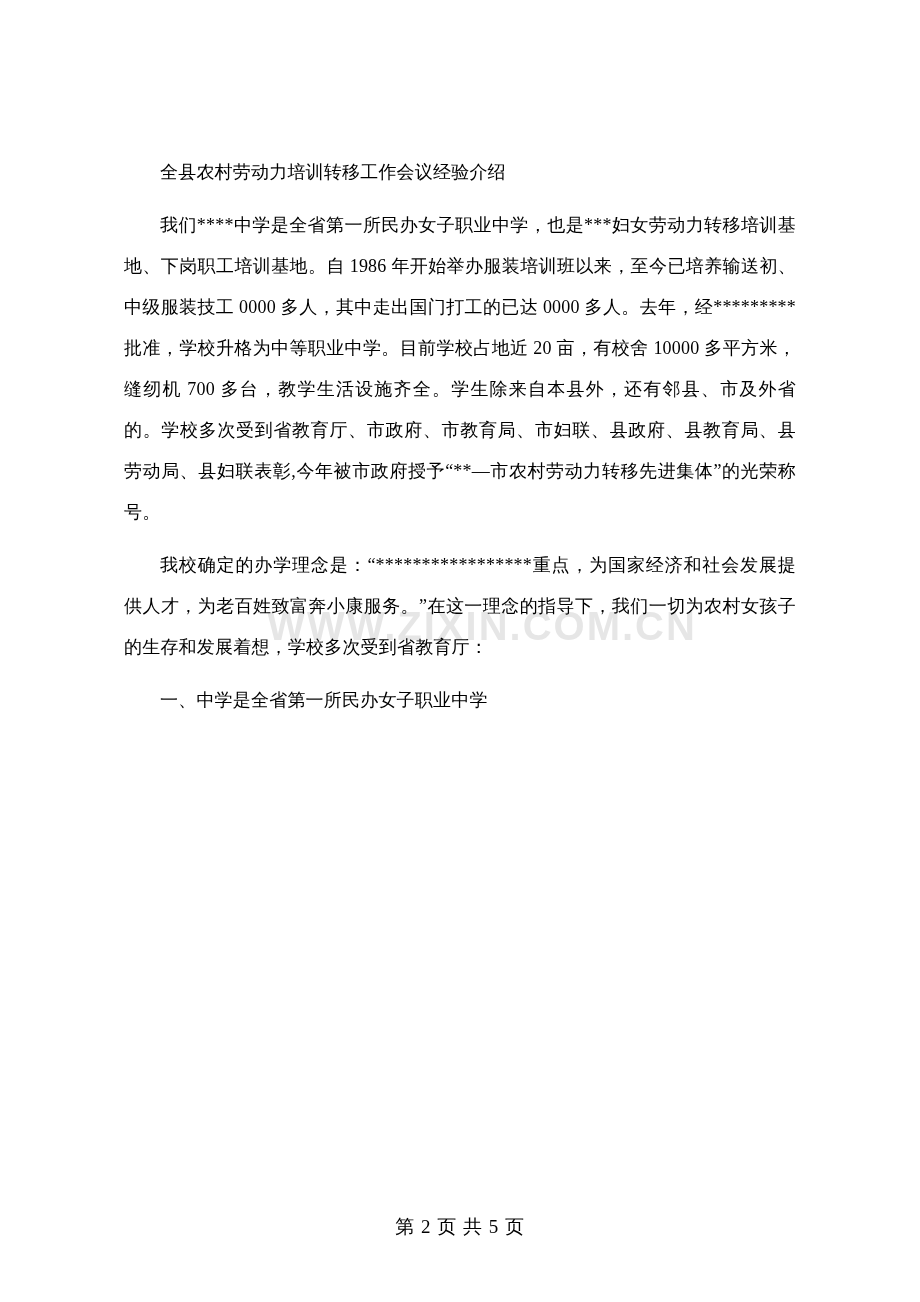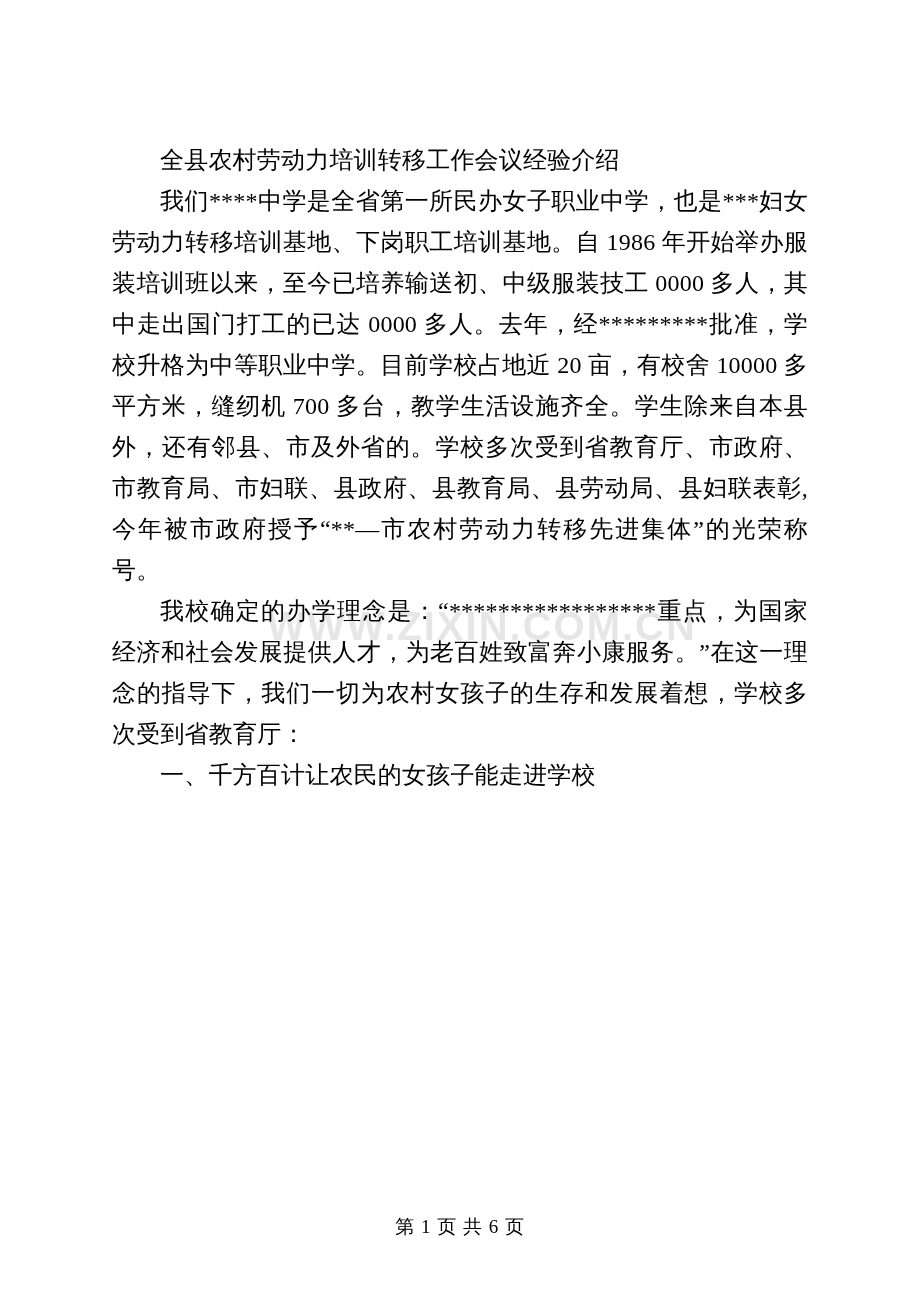--- a/index.html
+++ b/index.html
@@ -25,25 +25,25 @@
   .doc-title {
     font-family: "Liberation Serif", "DejaVu Serif", serif;
     font-weight: bold;
     font-size: 30px;
     line-height: 44px;
     text-align: center;
     letter-spacing: 0.5px;
     margin: 0 0 22px 0;
   }
   .para {
-    font-size: 24px;
+    font-size: 18px;
     line-height: 41px;
     text-align: justify;
     text-justify: inter-ideograph;
-    margin: 0;
+    margin: 12px;
     letter-spacing: 0.2px;
   }
   .indent-1 {
     text-indent: 2em;
   }
   .watermark {
     position: absolute;
     left: 0;
     right: 0;
     top: 604px;
@@ -78,17 +78,17 @@
 
 <div class="page">
 
   <div class="watermark">WWW.ZIXIN.COM.CN</div>
 
   <div class="content">
 
     <p class="para indent-1">全县农村劳动力培训转移工作会议经验介绍</p>
     <p class="para indent-1">我们****中学是全省第一所民办女子职业中学，也是***妇女劳动力转移培训基地、下岗职工培训基地。自 1986 年开始举办服装培训班以来，至今已培养输送初、中级服装技工 0000 多人，其中走出国门打工的已达 0000 多人。去年，经*********批准，学校升格为中等职业中学。目前学校占地近 20 亩，有校舍 10000 多平方米，缝纫机 700 多台，教学生活设施齐全。学生除来自本县外，还有邻县、市及外省的。学校多次受到省教育厅、市政府、市教育局、市妇联、县政府、县教育局、县劳动局、县妇联表彰,今年被市政府授予“**—市农村劳动力转移先进集体”的光荣称号。</p>
     <p class="para indent-1">我校确定的办学理念是：“*****************重点，为国家经济和社会发展提供人才，为老百姓致富奔小康服务。”在这一理念的指导下，我们一切为农村女孩子的生存和发展着想，学校多次受到省教育厅：</p>
-    <p class="para indent-1">一、千方百计让农民的女孩子能走进学校</p>
+    <p class="para indent-1">一、中学是全省第一所民办女子职业中学</p>
   </div>
 
-  <div class="footer">第 1 页  共 6 页</div>
+  <div class="footer">第 2 页  共 5 页</div>
 </div>
 
 </body></html>

